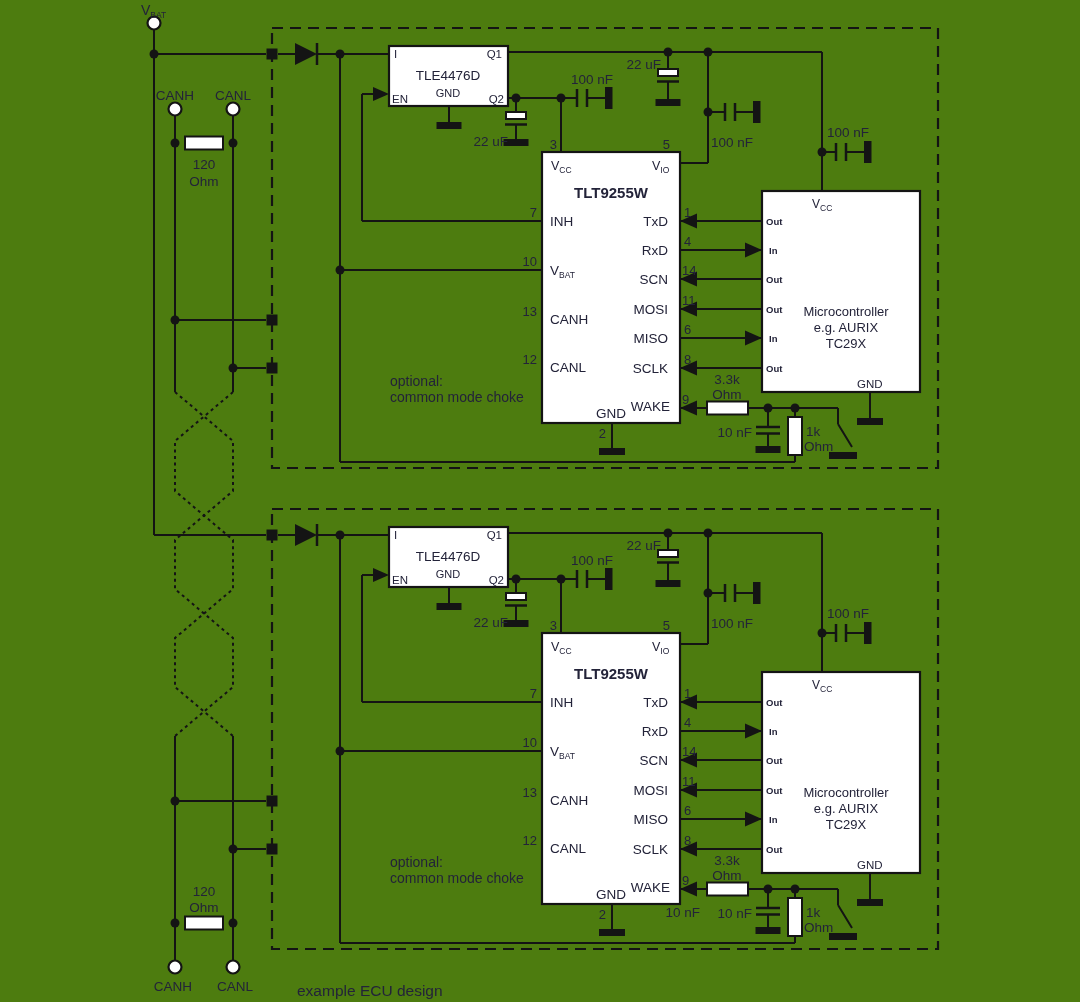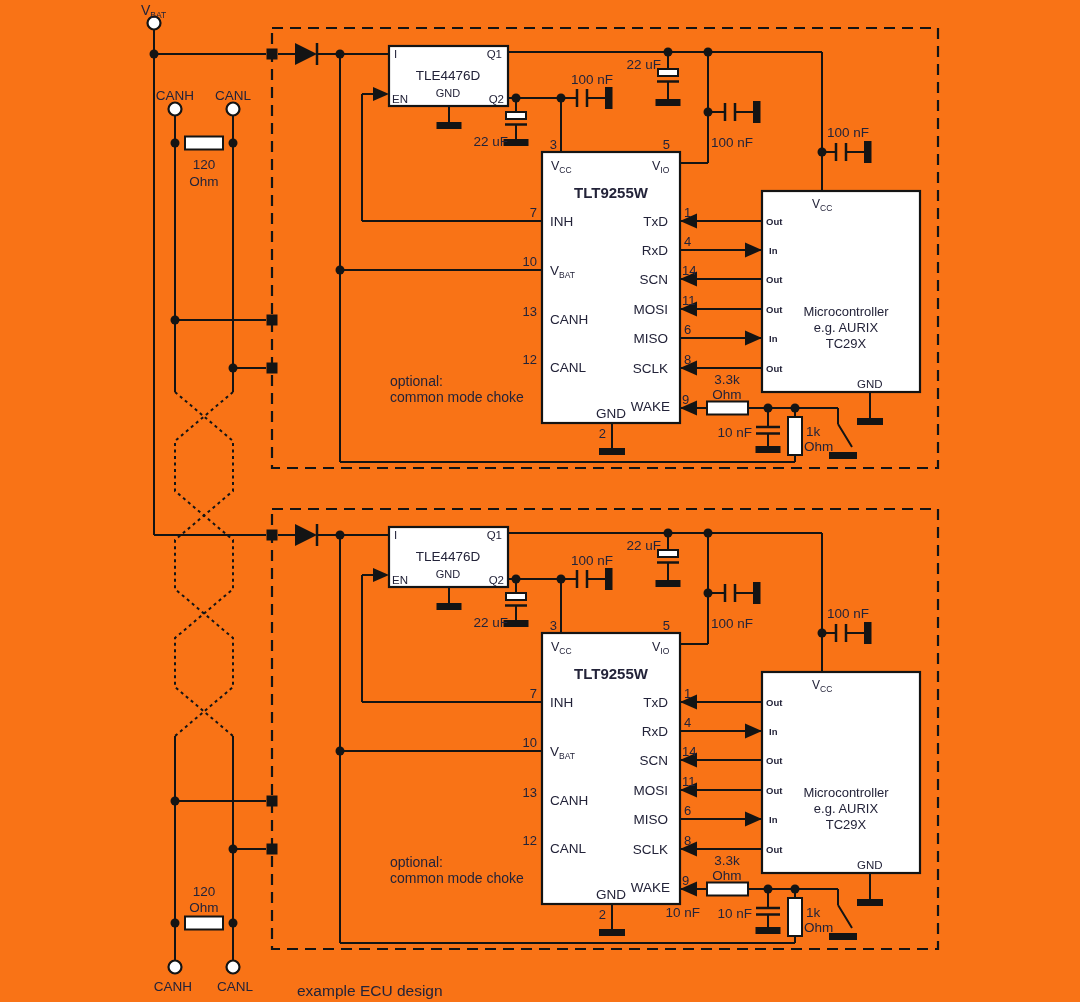--- a/index.html
+++ b/index.html
@@ -1,16 +1,16 @@
 <!DOCTYPE html>
 <html><head>
 <meta charset="utf-8">
 <style>
   html,body{margin:0;padding:0;background:#ffffff;}
-  .page{width:1080px;height:1002px;background:#f97316;position:relative;}
+  .page{width:1080px;height:1002px;background:#4d7c0f;position:relative;}
   svg{display:block;}
   text{font-family:"Liberation Sans",sans-serif;fill:#232339;}
   .s95b{font-size:9.5px;font-weight:bold;}
   .s11{font-size:11px;}
   .s115{font-size:11.5px;}
   .s12{font-size:12px;}
   .s125{font-size:12.5px;}
   .s13{font-size:13px;}
   .s135{font-size:13.5px;}
   .s14{font-size:14px;}

